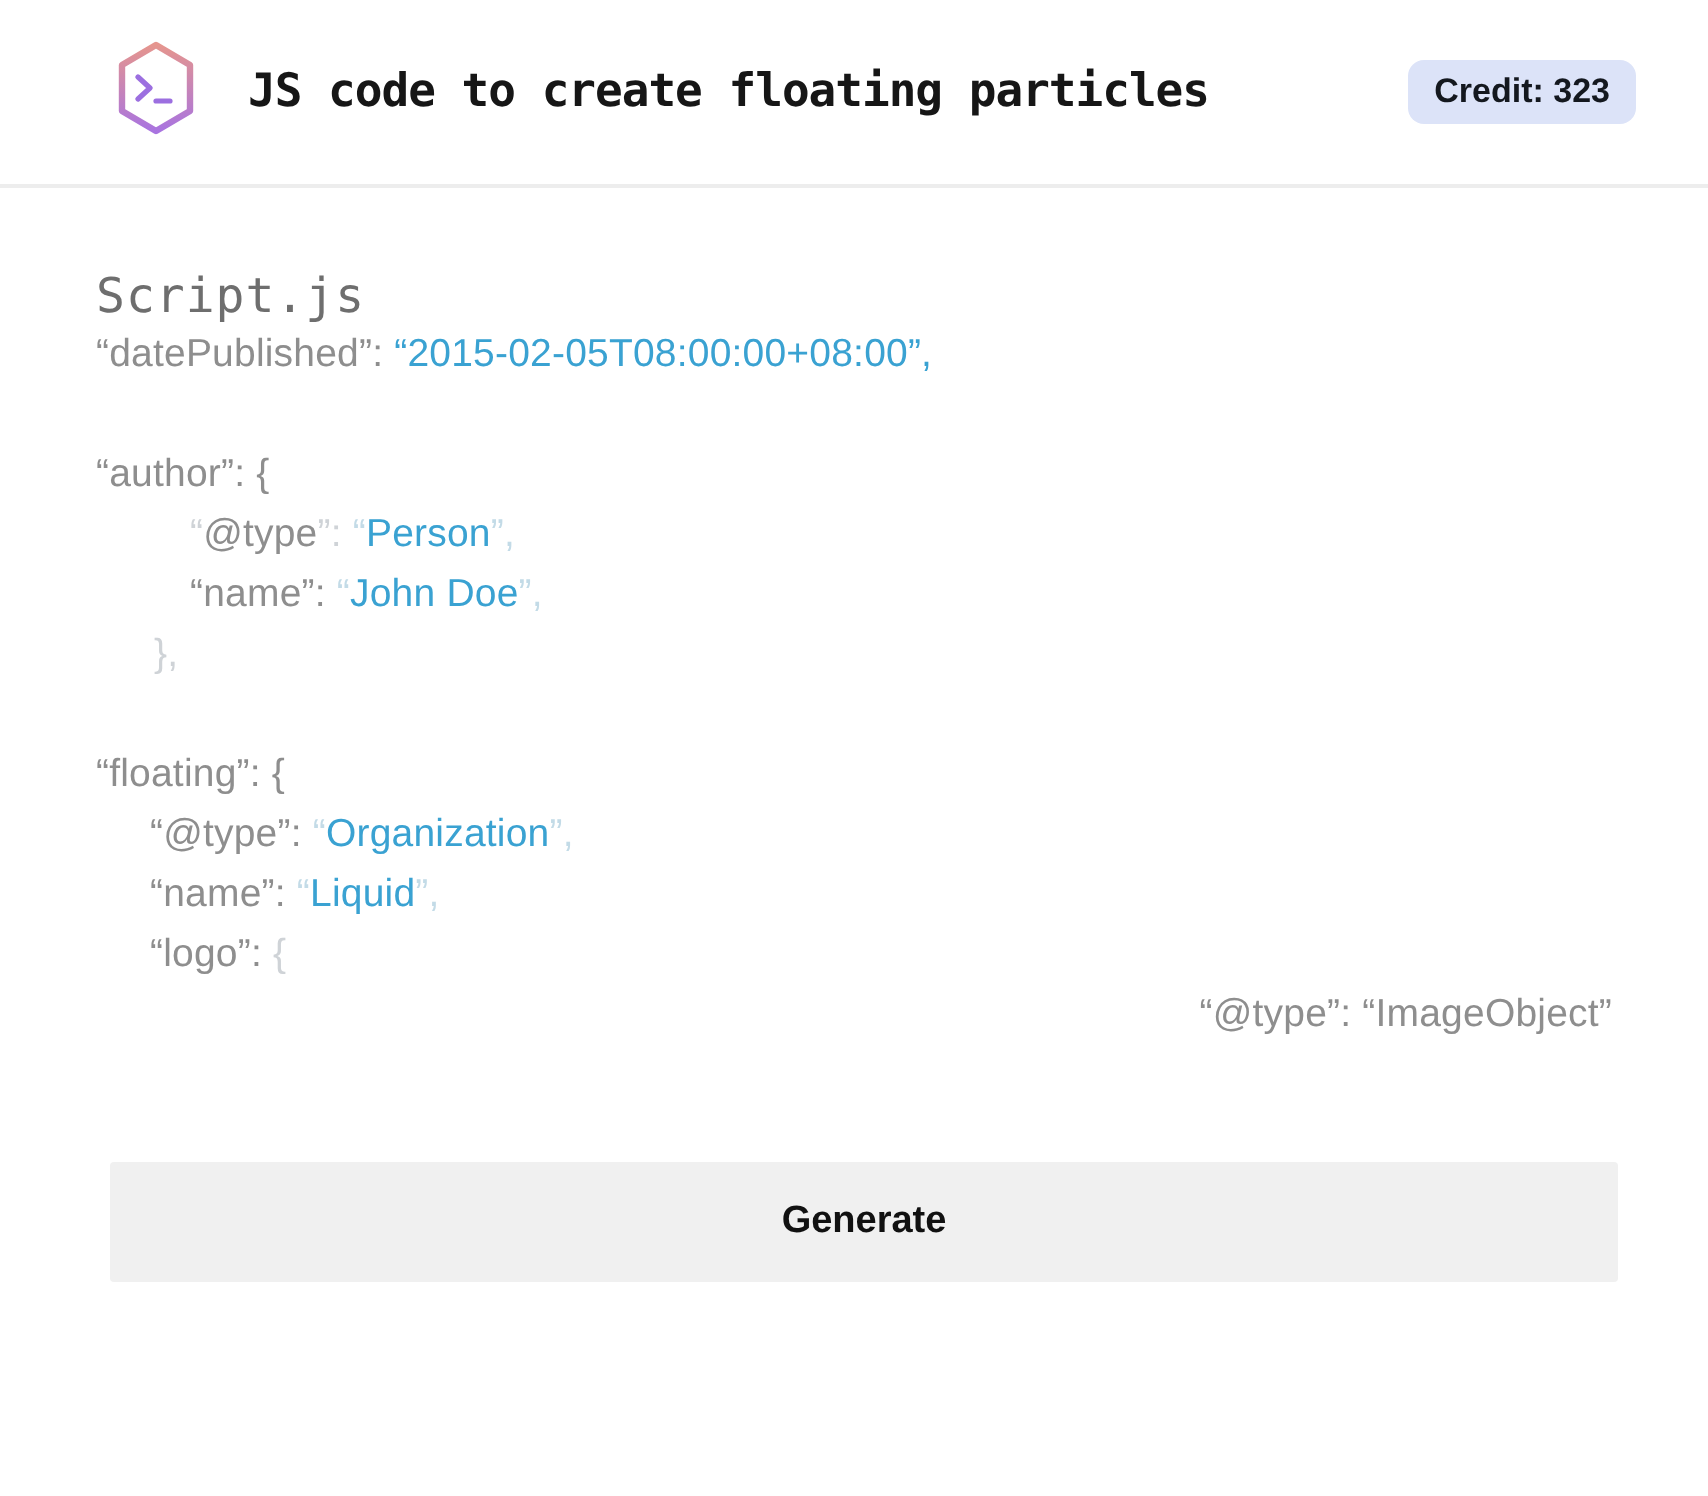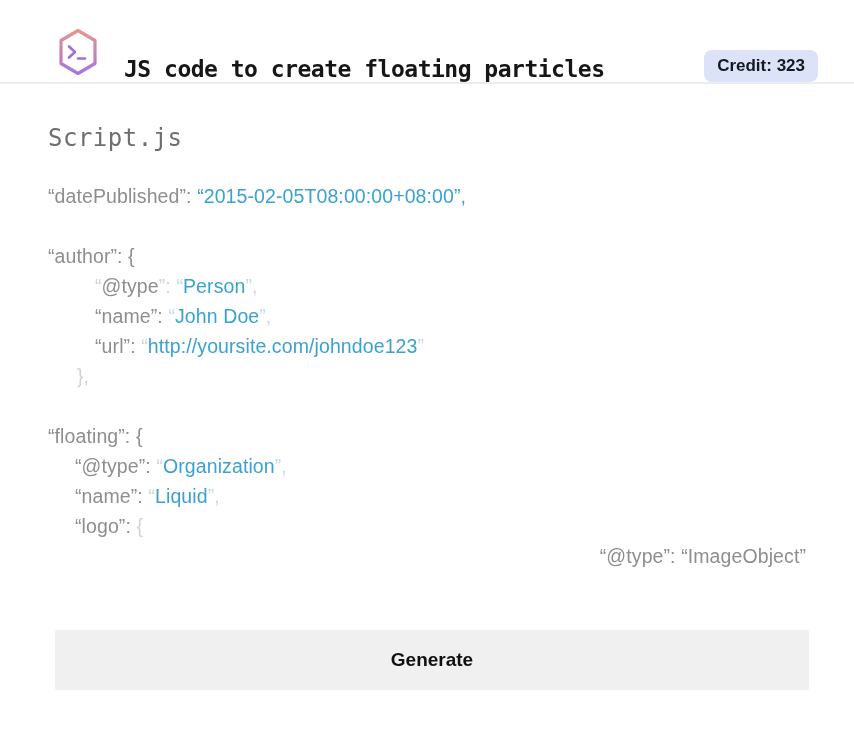--- a/index.html
+++ b/index.html
@@ -2,22 +2,22 @@
 <html><head>
 <meta charset="utf-8">
 <style>
   * { margin: 0; padding: 0; box-sizing: border-box; }
   html, body { width: 854px; height: 748px; background: #ffffff; overflow: hidden; }
   body { font-family: "Liberation Sans", sans-serif; }
 
   
   .header {
     display: flex;
-    align-items: flex-end;
-    height: 84px;
+    align-items: center;
+    height: 94px;
     padding: 0 36px 0 54px;
     background: #ffffff;
     border-bottom: 2px solid #ededed;
   }
   .app-icon { width: 48px; height: 52px; flex: 0 0 auto; }
   .app-title {
     margin-left: 22px;
     font-family: "DejaVu Sans Mono", "Liberation Mono", monospace;
     font-size: 23px;
     font-weight: 600;
@@ -40,21 +40,20 @@
   .main { padding: 0 48px; }
   .filename {
     margin-top: 40px;
     font-family: "DejaVu Sans Mono", "Liberation Mono", monospace;
     font-size: 24px;
     font-weight: 500;
     color: #6e6e6e;
     letter-spacing: 0.5px;
   }
   .code-block {
-    margin-top: 29px;
     font-family: "Liberation Sans", sans-serif;
     font-size: 19.5px;
     letter-spacing: 0.1px;
   }
   .code-line { height: 30px; line-height: 30px; white-space: pre; }
   .code-line.blank { height: 30px; }
   .seg-g  { color: #8e8e8e; }
   .seg-f  { color: #cfd3d7; }
   .seg-b  { color: #3aa2d2; }
   .seg-fb { color: #c3dbe7; }
@@ -99,21 +98,20 @@
 </div>
 
 <div class="main">
   <div class="filename">Script.js</div>
   <div class="code-block">
       <div class="code-line"><span class="seg-g">“datePublished”: </span><span class="seg-b">“2015-02-05T08:00:00+08:00”,</span></div>
       <div class="code-line blank"></div>
       <div class="code-line"><span class="seg-g">“author”: {</span></div>
       <div class="code-line" style="padding-left: 47px;"><span class="seg-f">“</span><span class="seg-g">@type</span><span class="seg-f">”: </span><span class="seg-fb">“</span><span class="seg-b">Person</span><span class="seg-fb">”,</span></div>
       <div class="code-line" style="padding-left: 47px;"><span class="seg-g">“name”: </span><span class="seg-fb">“</span><span class="seg-b">John Doe</span><span class="seg-fb">”,</span></div>
-      <div class="code-line" style="padding-left: 47px;"><span class="seg-g">“url”: </span><span class="seg-fb">“</span><span class="seg-b">http://yoursite.com/johndoe123</span><span class="seg-fb">”</span></div>
       <div class="code-line" style="padding-left: 29px;"><span class="seg-f">},</span></div>
       <div class="code-line blank"></div>
       <div class="code-line"><span class="seg-g">“floating”: {</span></div>
       <div class="code-line" style="padding-left: 27px;"><span class="seg-g">“@type”: </span><span class="seg-fb">“</span><span class="seg-b">Organization</span><span class="seg-fb">”,</span></div>
       <div class="code-line" style="padding-left: 27px;"><span class="seg-g">“name”: </span><span class="seg-fb">“</span><span class="seg-b">Liquid</span><span class="seg-fb">”,</span></div>
       <div class="code-line" style="padding-left: 27px;"><span class="seg-g">“logo”: </span><span class="seg-f">{</span></div>
       <div class="code-line" style="padding-left: 39px; text-align: right;"><span class="seg-g">“@type”: “ImageObject”</span></div>
     </div>
 </div>
 

